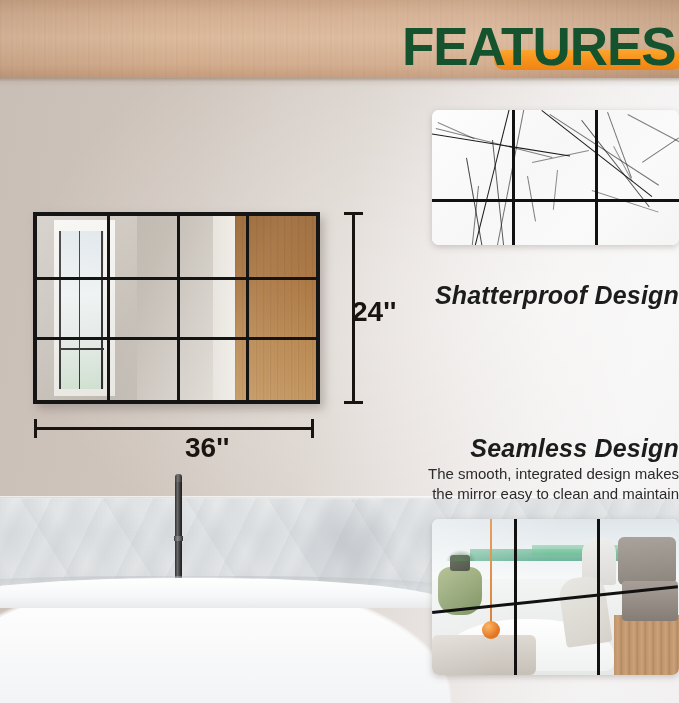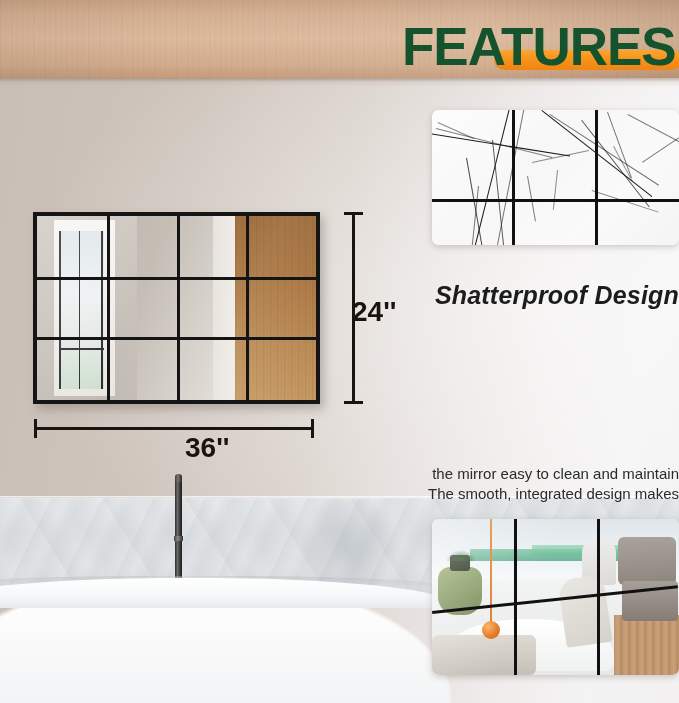--- a/index.html
+++ b/index.html
@@ -251,23 +251,24 @@
     <div class="crack" style="left:182px;top:36px;width:40px;height:1px;transform:rotate(62deg);opacity:.45;"></div>
     <div class="crack" style="left:6px;top:12px;width:40px;height:1px;transform:rotate(24deg);opacity:.5;"></div>
 
     <div class="grid-line" style="left:0;top:89px;width:247px;height:3px;"></div>
     <div class="grid-line" style="left:80px;top:0;width:3px;height:135px;"></div>
     <div class="grid-line" style="left:163px;top:0;width:3px;height:135px;"></div>
   </div>
 
   <div class="heading h-shatter">Shatterproof Design</div>
 
+  <div class="heading h-seamless">Seamless Design</div>
   <div class="para p-seamless">
+    <div>The smooth, integrated design makes</div>
     <div>the mirror easy to clean and maintain</div>
-    <div>The smooth, integrated design makes</div>
   </div>
 
   <div class="card card-seamless">
     <div class="room-sky"></div>
     <div class="room-grass"></div>
     <div class="room-hedge"></div>
     <div class="room-floor"></div>
     <div class="room-wood"></div>
     <div class="room-sofa"></div>
     <div class="room-ottoman"></div>

